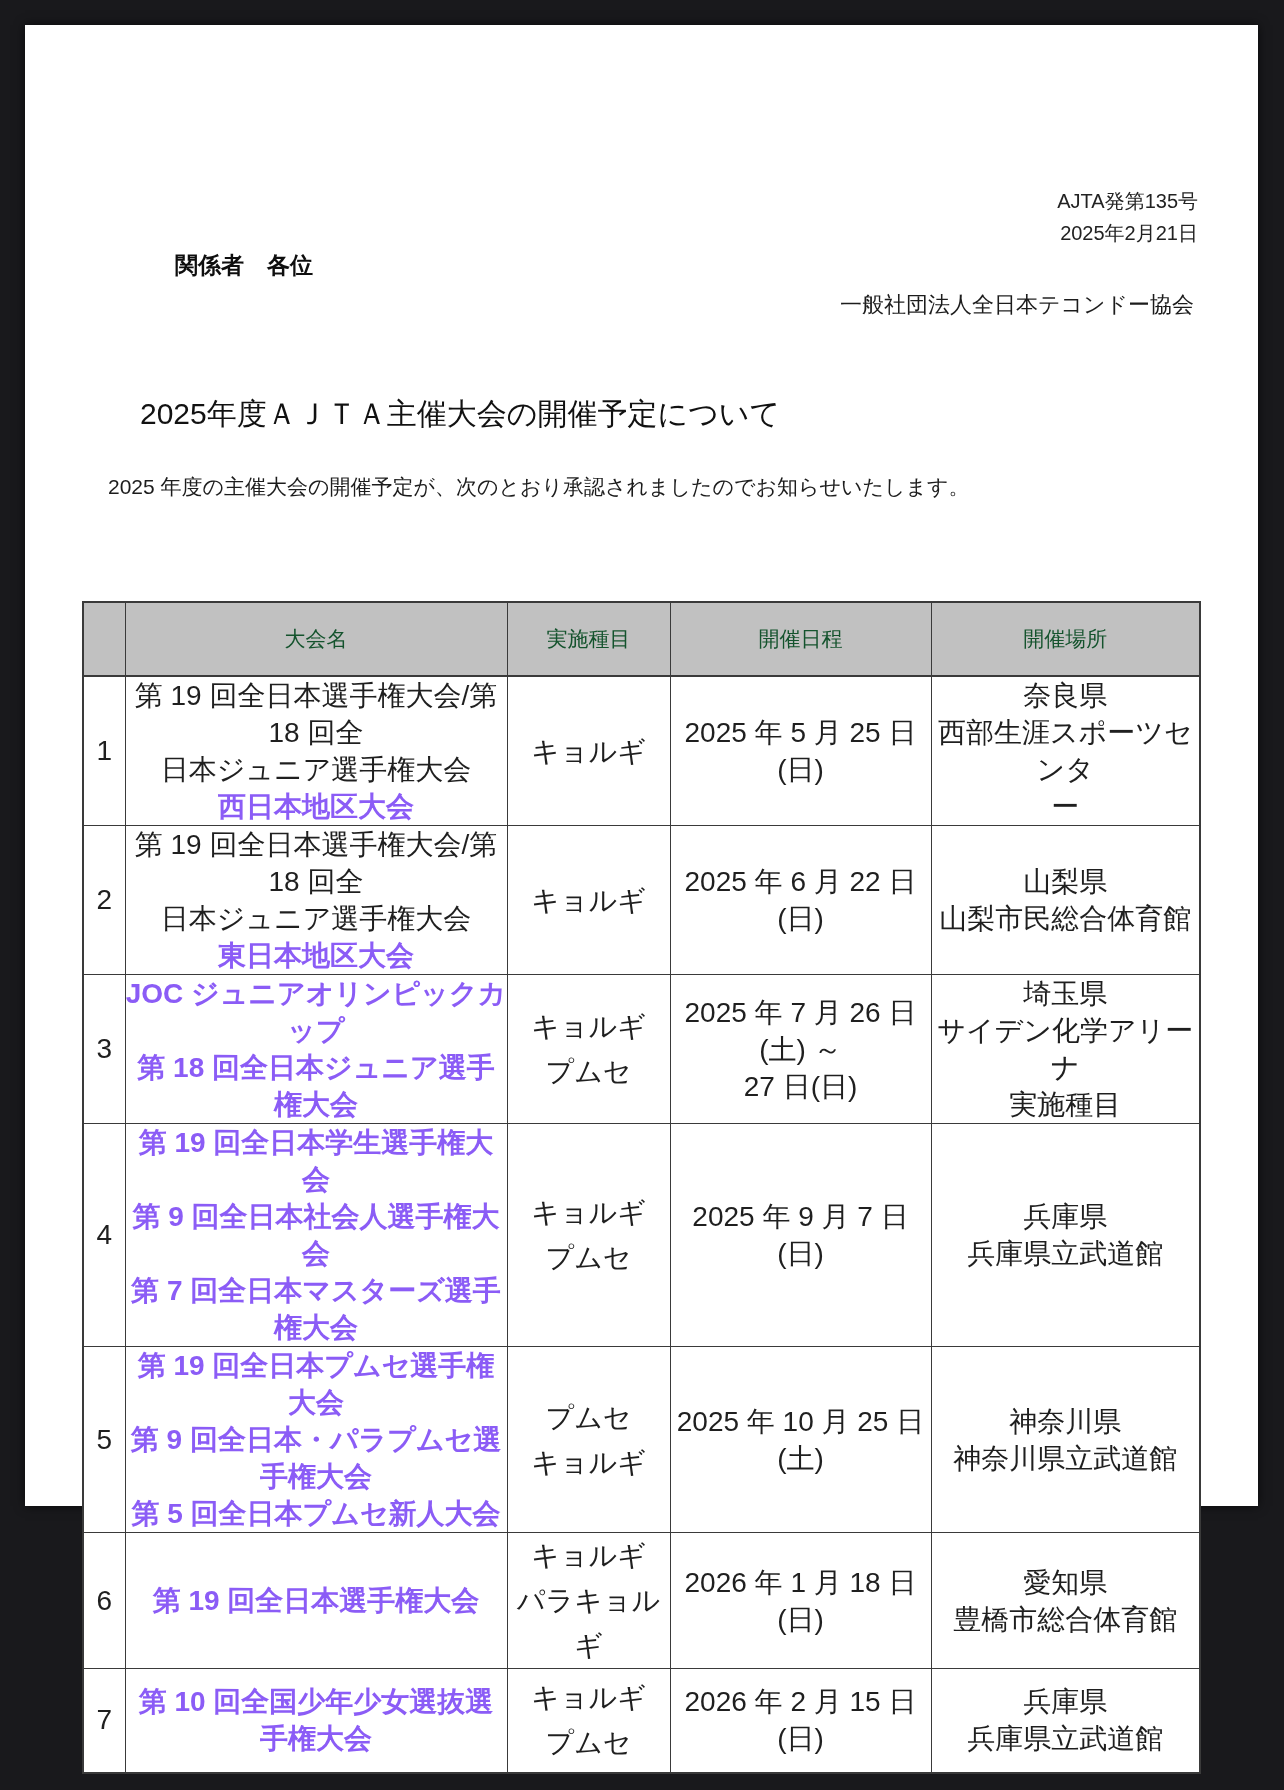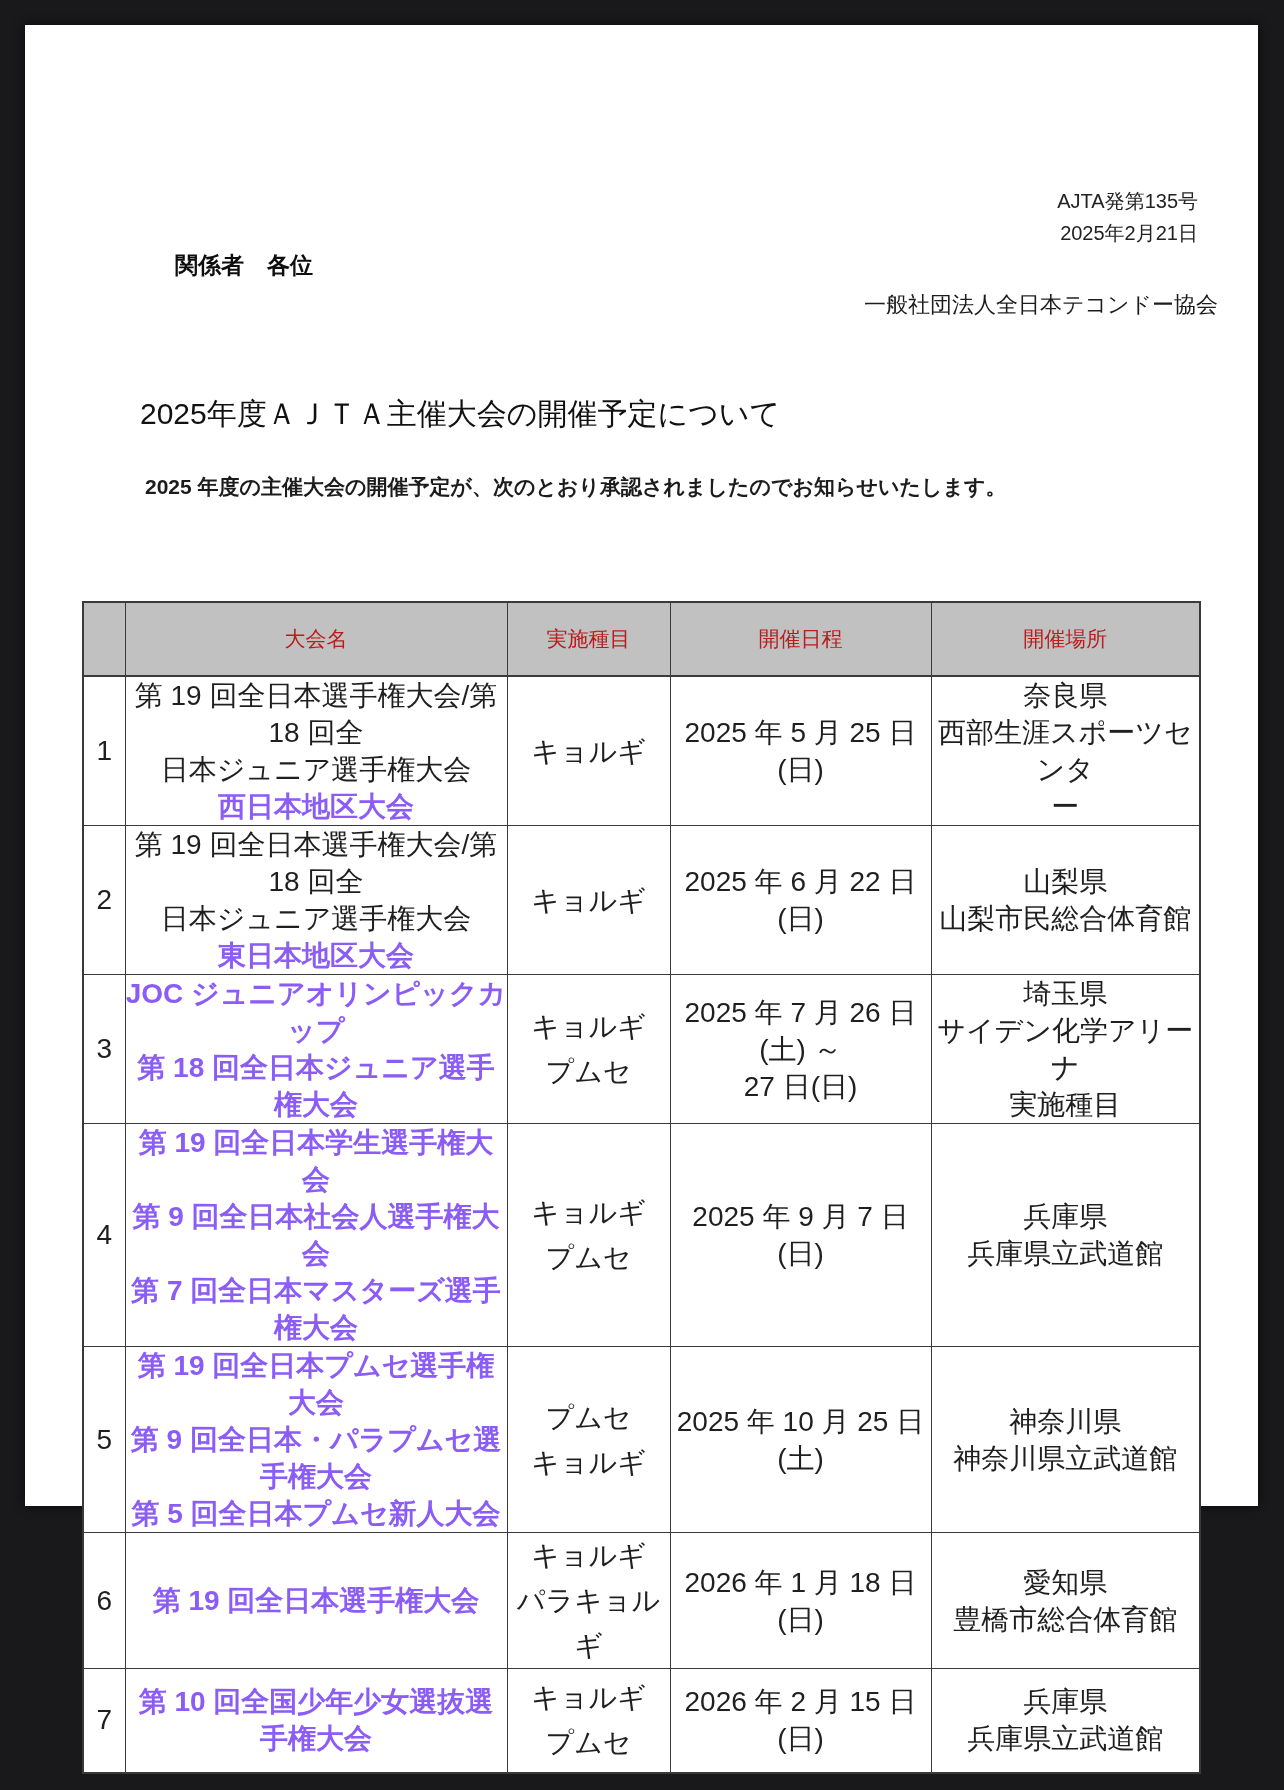--- a/index.html
+++ b/index.html
@@ -32,62 +32,61 @@
   }
   .addressee{
     margin-left:150px;
     font-size:23px;
     font-weight:700;
     line-height:33px;
     color:#0e0e0e;
   }
   .sender{
     margin-top:6px;
-    padding-right:40px;
+    padding-right:64px;
     text-align:right;
     font-size:22px;
     line-height:33px;
     color:#1c1c1c;
   }
   .title{
     margin-top:71px;
     padding-left:115px;
     text-align:left;
     font-size:30px;
     line-height:44px;
     color:#111;
   }
   .intro{
     margin-top:35px;
-    margin-left:120px;
+    margin-left:83px;
     font-size:21px;
     line-height:32px;
     color:#1c1c1c;
-    font-weight:bold;
   }
   table.schedule{
     margin:98px 0 0 57px;
     border-collapse:collapse;
     table-layout:fixed;
     width:1117px;
     border:2.5px solid var(--border-c,#3a3a3a);
   }
   .schedule th, .schedule td{
     border:1.5px solid var(--border-c,#3a3a3a);
     text-align:center;
     vertical-align:middle;
     padding:0;
     overflow:hidden;
   }
   .schedule thead th{
     background:var(--header-bg,#c1c1c1);
     font-size:21px;
     font-weight:400;
     height:72px;
-    color:#b91c1c;
+    color:#14532d;
     border-bottom:2.5px solid var(--border-c,#3a3a3a);
   }
   .schedule td{
     font-size:28px;
     color:#1f1f1f;
     background:#ffffff;
   }
   .schedule tbody tr:nth-child(1){height:114px}
   .schedule tbody tr:nth-child(2){height:110px}
   .schedule tbody tr:nth-child(3){height:114px}

